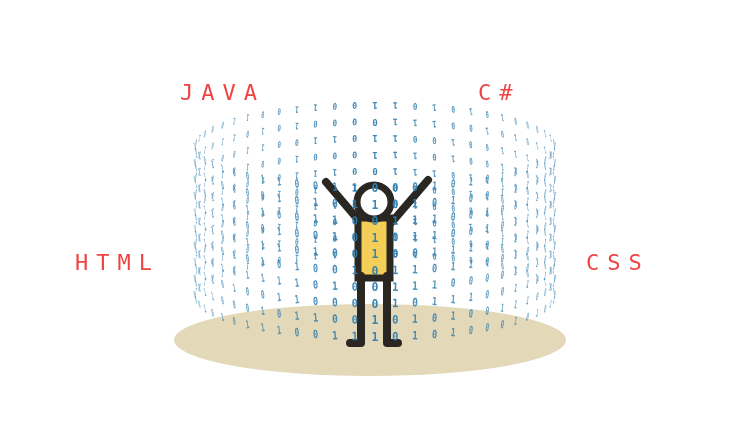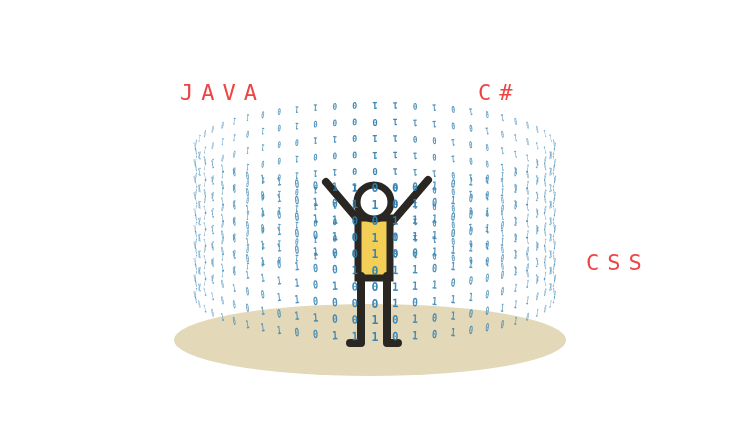--- a/index.html
+++ b/index.html
@@ -614,14 +614,15 @@
         <text x="212.8" y="316.7" class="bin" font-size="10.8" fill="#2f7fb0" fill-opacity="0.68" text-anchor="middle" transform="rotate(-10.8 212.8 313.7) translate(212.8 0) scale(0.32 1) translate(-212.8 0)">0</text>
         <text x="205.1" y="312.4" class="bin" font-size="10.7" fill="#2f7fb0" fill-opacity="0.67" text-anchor="middle" transform="rotate(-11.3 205.1 309.4) translate(205.1 0) scale(0.29 1) translate(-205.1 0)">1</text>
         <text x="199.5" y="307.8" class="bin" font-size="10.5" fill="#2f7fb0" fill-opacity="0.66" text-anchor="middle" transform="rotate(-11.7 199.5 304.8) translate(199.5 0) scale(0.27 1) translate(-199.5 0)">0</text>
         <text x="196.1" y="303.2" class="bin" font-size="10.4" fill="#2f7fb0" fill-opacity="0.65" text-anchor="middle" transform="rotate(-11.9 196.1 300.2) translate(196.1 0) scale(0.25 1) translate(-196.1 0)">0</text>
         <text x="195.0" y="298.5" class="bin" font-size="10.3" fill="#2f7fb0" fill-opacity="0.65" text-anchor="middle" transform="rotate(-12.0 195.0 295.5) translate(195.0 0) scale(0.25 1) translate(-195.0 0)">0</text>
       </g>
   </svg>
 
   <div class="lang-label" id="lbl-java">JAVA</div>
   <div class="lang-label" id="lbl-csharp">C#</div>
+  <div class="lang-label" id="lbl-html">HTML</div>
   <div class="lang-label" id="lbl-css">CSS</div>
 </div>
 
 </body></html>

